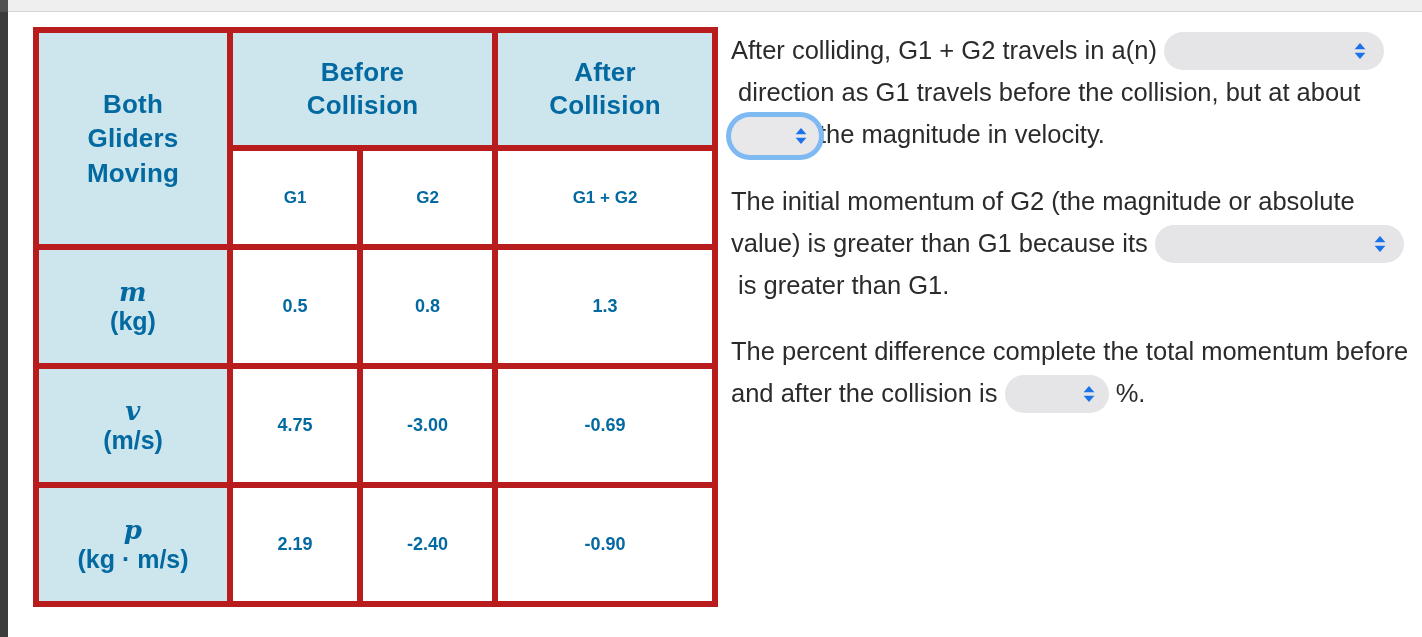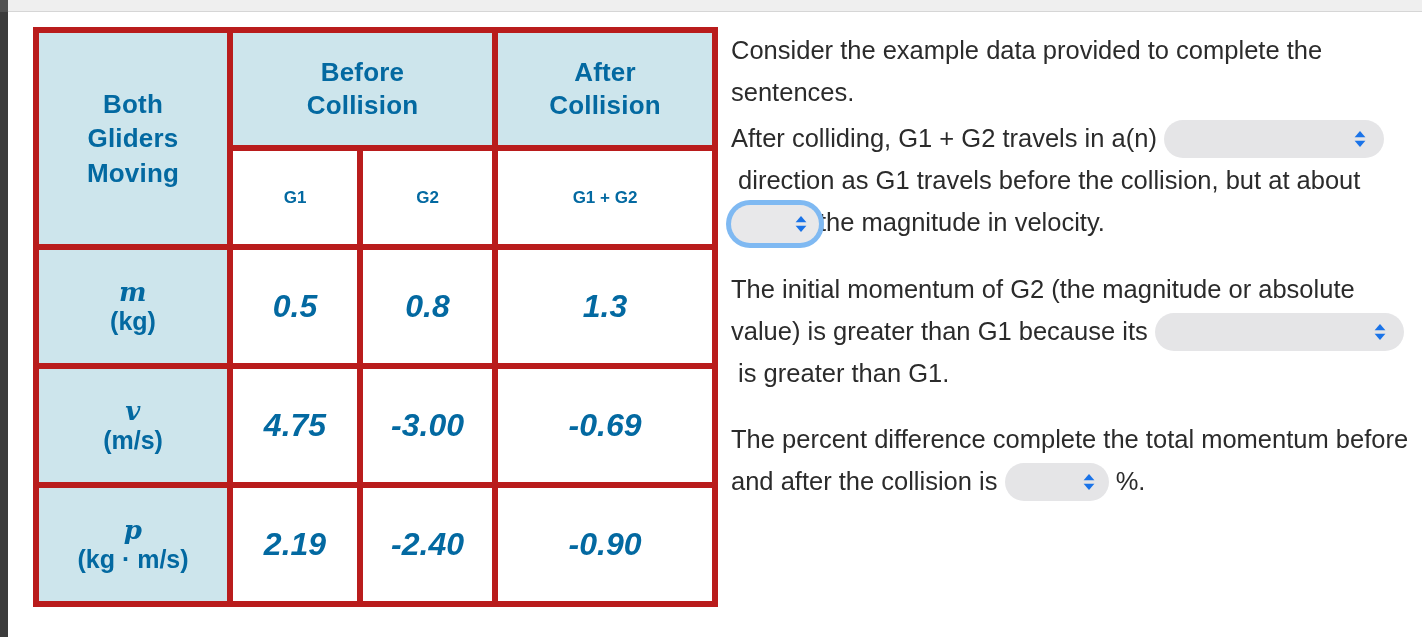--- a/index.html
+++ b/index.html
@@ -103,24 +103,23 @@
     letter-spacing: 0.5px;
   }
   .row-label .unit {
     display: block;
     font-size: 25px;
     line-height: 1.15;
   }
   .data-row td { height: 119px; }
   .val {
     background: #ffffff;
-    font-size: 32px;
+    font-size: 18px;
     font-weight: normal;
     color: #231f20;
-    font-style: italic;
   }
 
   
   .panel {
     position: absolute;
     left: 723px;
     top: 16px;
     width: 680px;
     font-size: 25.5px;
     line-height: 42px;
@@ -231,21 +230,20 @@
           </td>
           <td class="val">2.19</td>
           <td class="val">-2.40</td>
           <td class="val">-0.90</td>
         </tr>
       </tbody>
     </table>
 
     <div class="panel">
 
-      <p class="para">Consider the example data provided to complete the sentences.</p>
 
       <p class="para">
         <span>After colliding, G1 + G2 travels in a(n)</span><span class="sp"> </span><span class="pill pill-w1">
             <span class="chev">
               <svg width="16" height="22" viewBox="0 0 16 22">
                 <path d="M8 3 L13.4 9.2 L2.6 9.2 Z" fill="#1a73e8"></path>
                 <path d="M8 19 L13.4 12.8 L2.6 12.8 Z" fill="#1a73e8"></path>
               </svg>
             </span>
           </span><span class="sp"> </span><span>direction as G1 travels before the collision, but at about</span><span class="pill pill-w2 focused">

